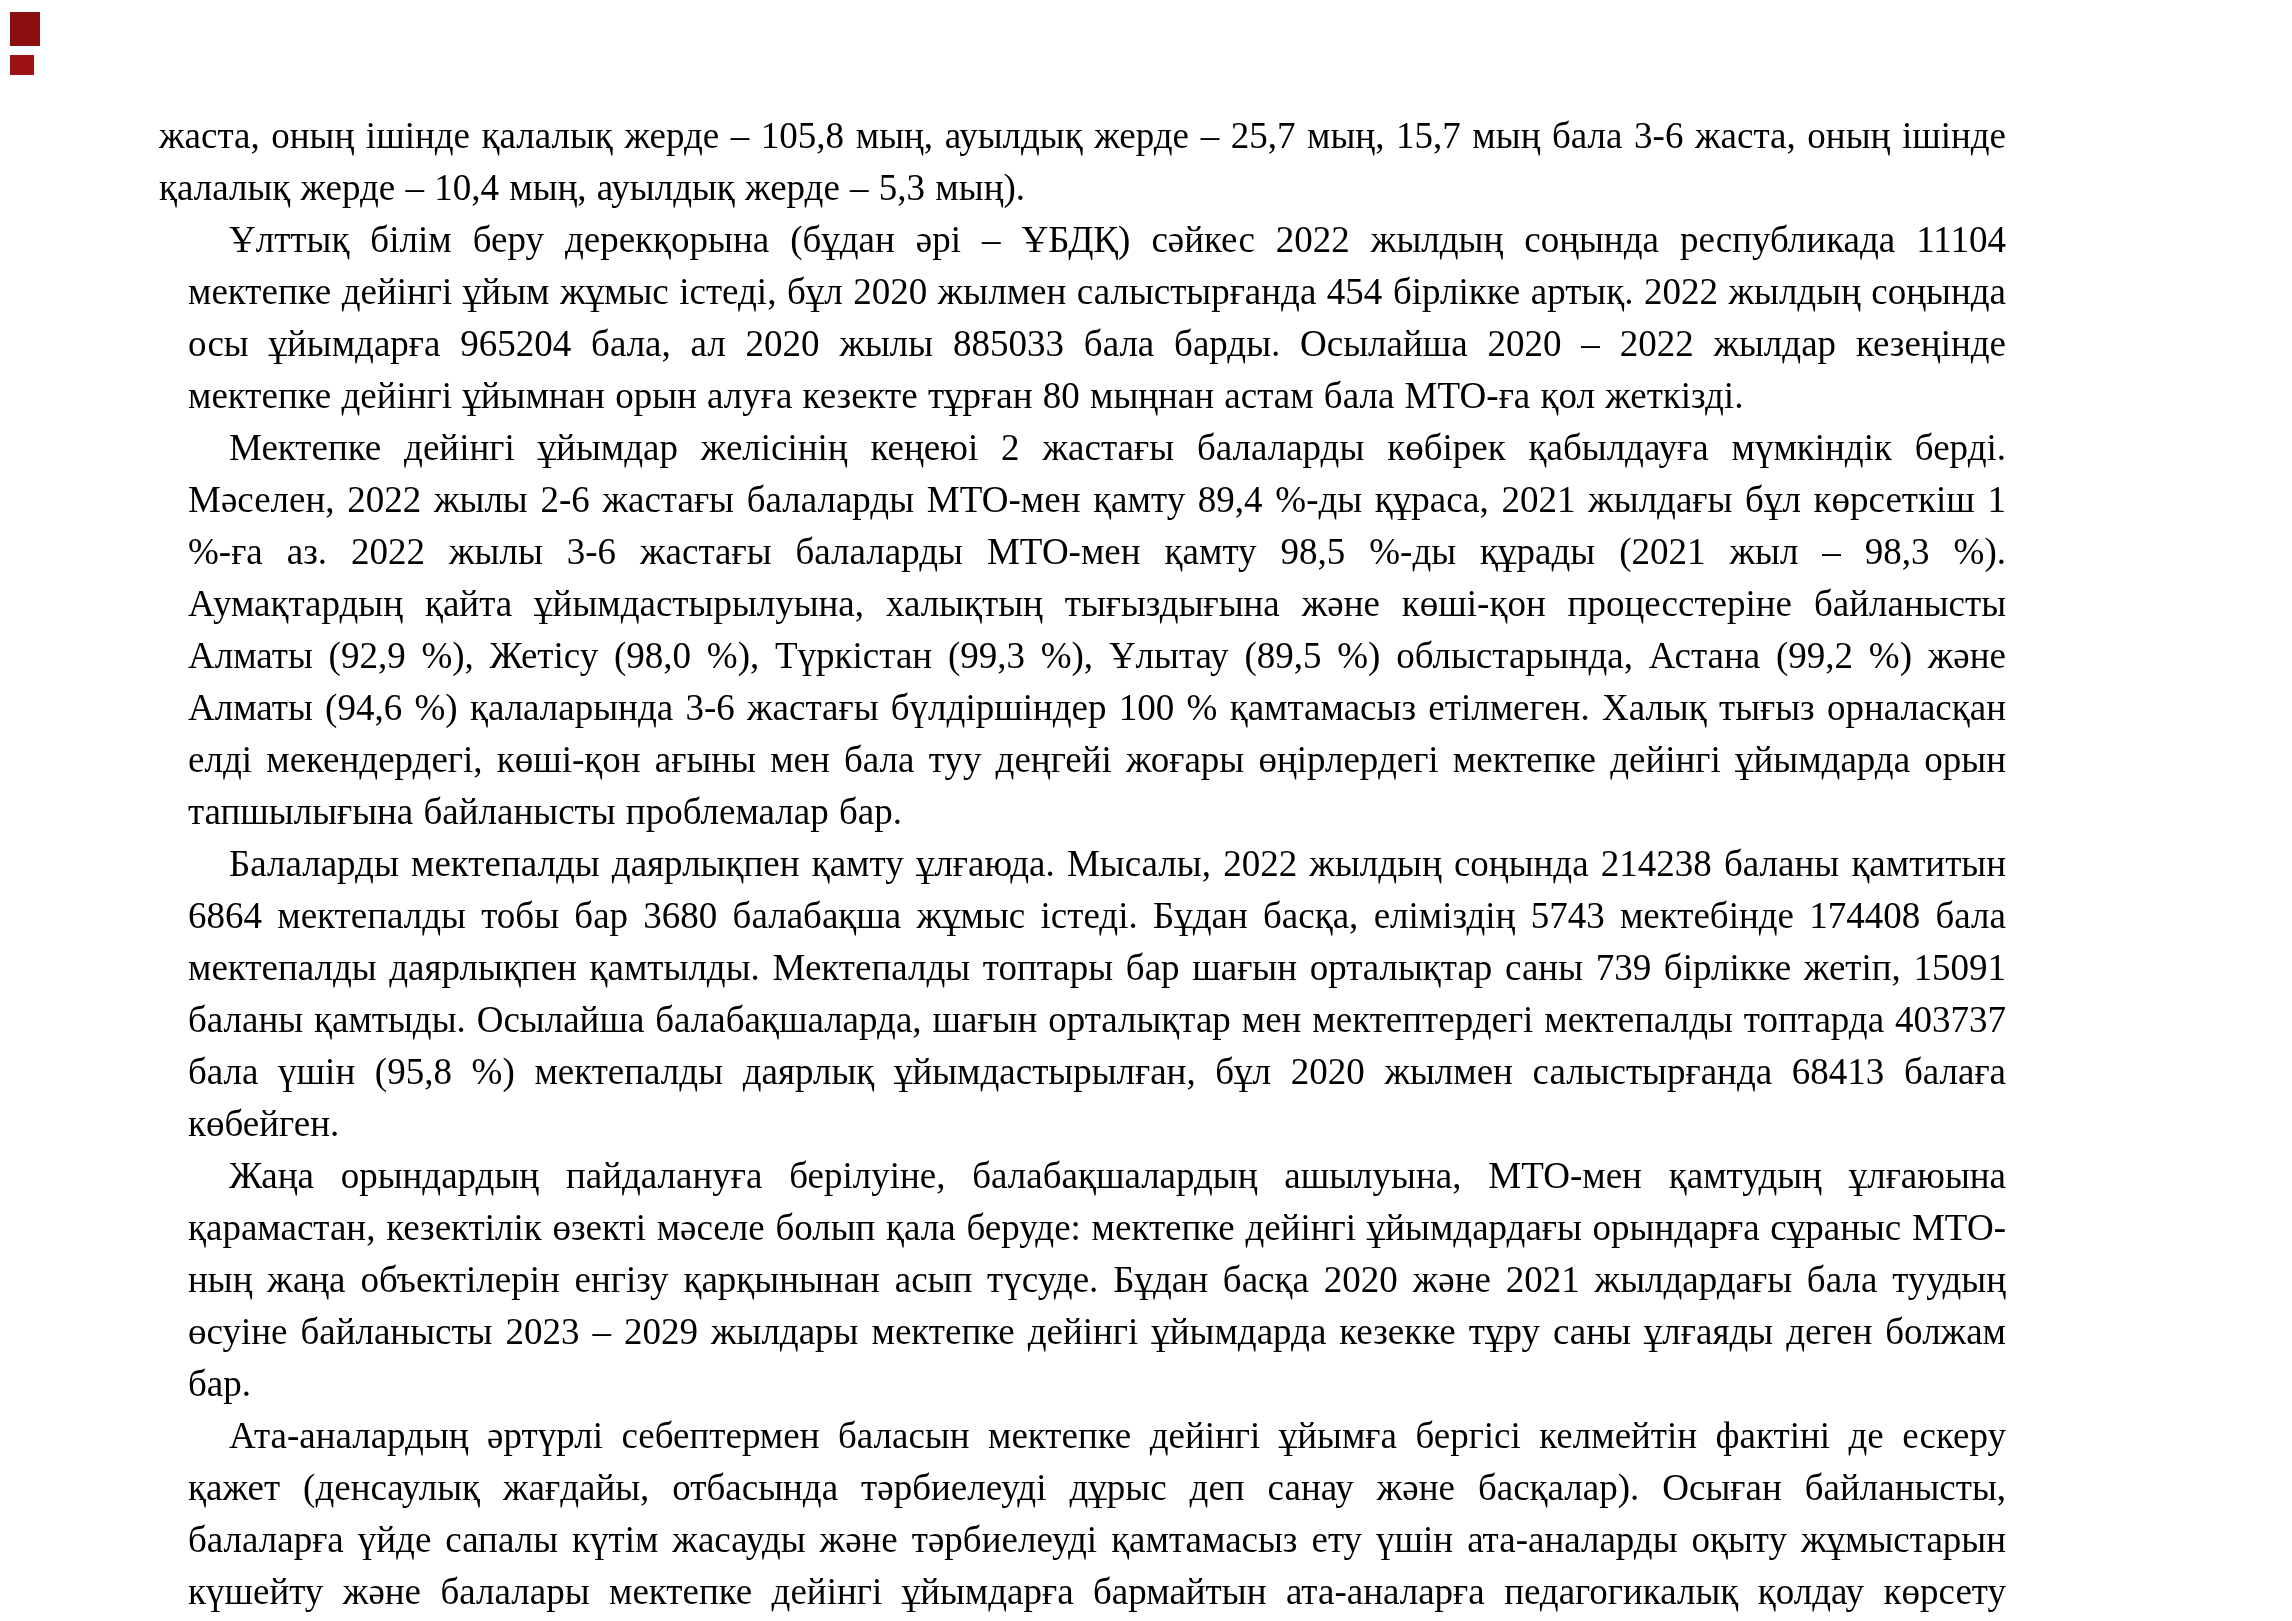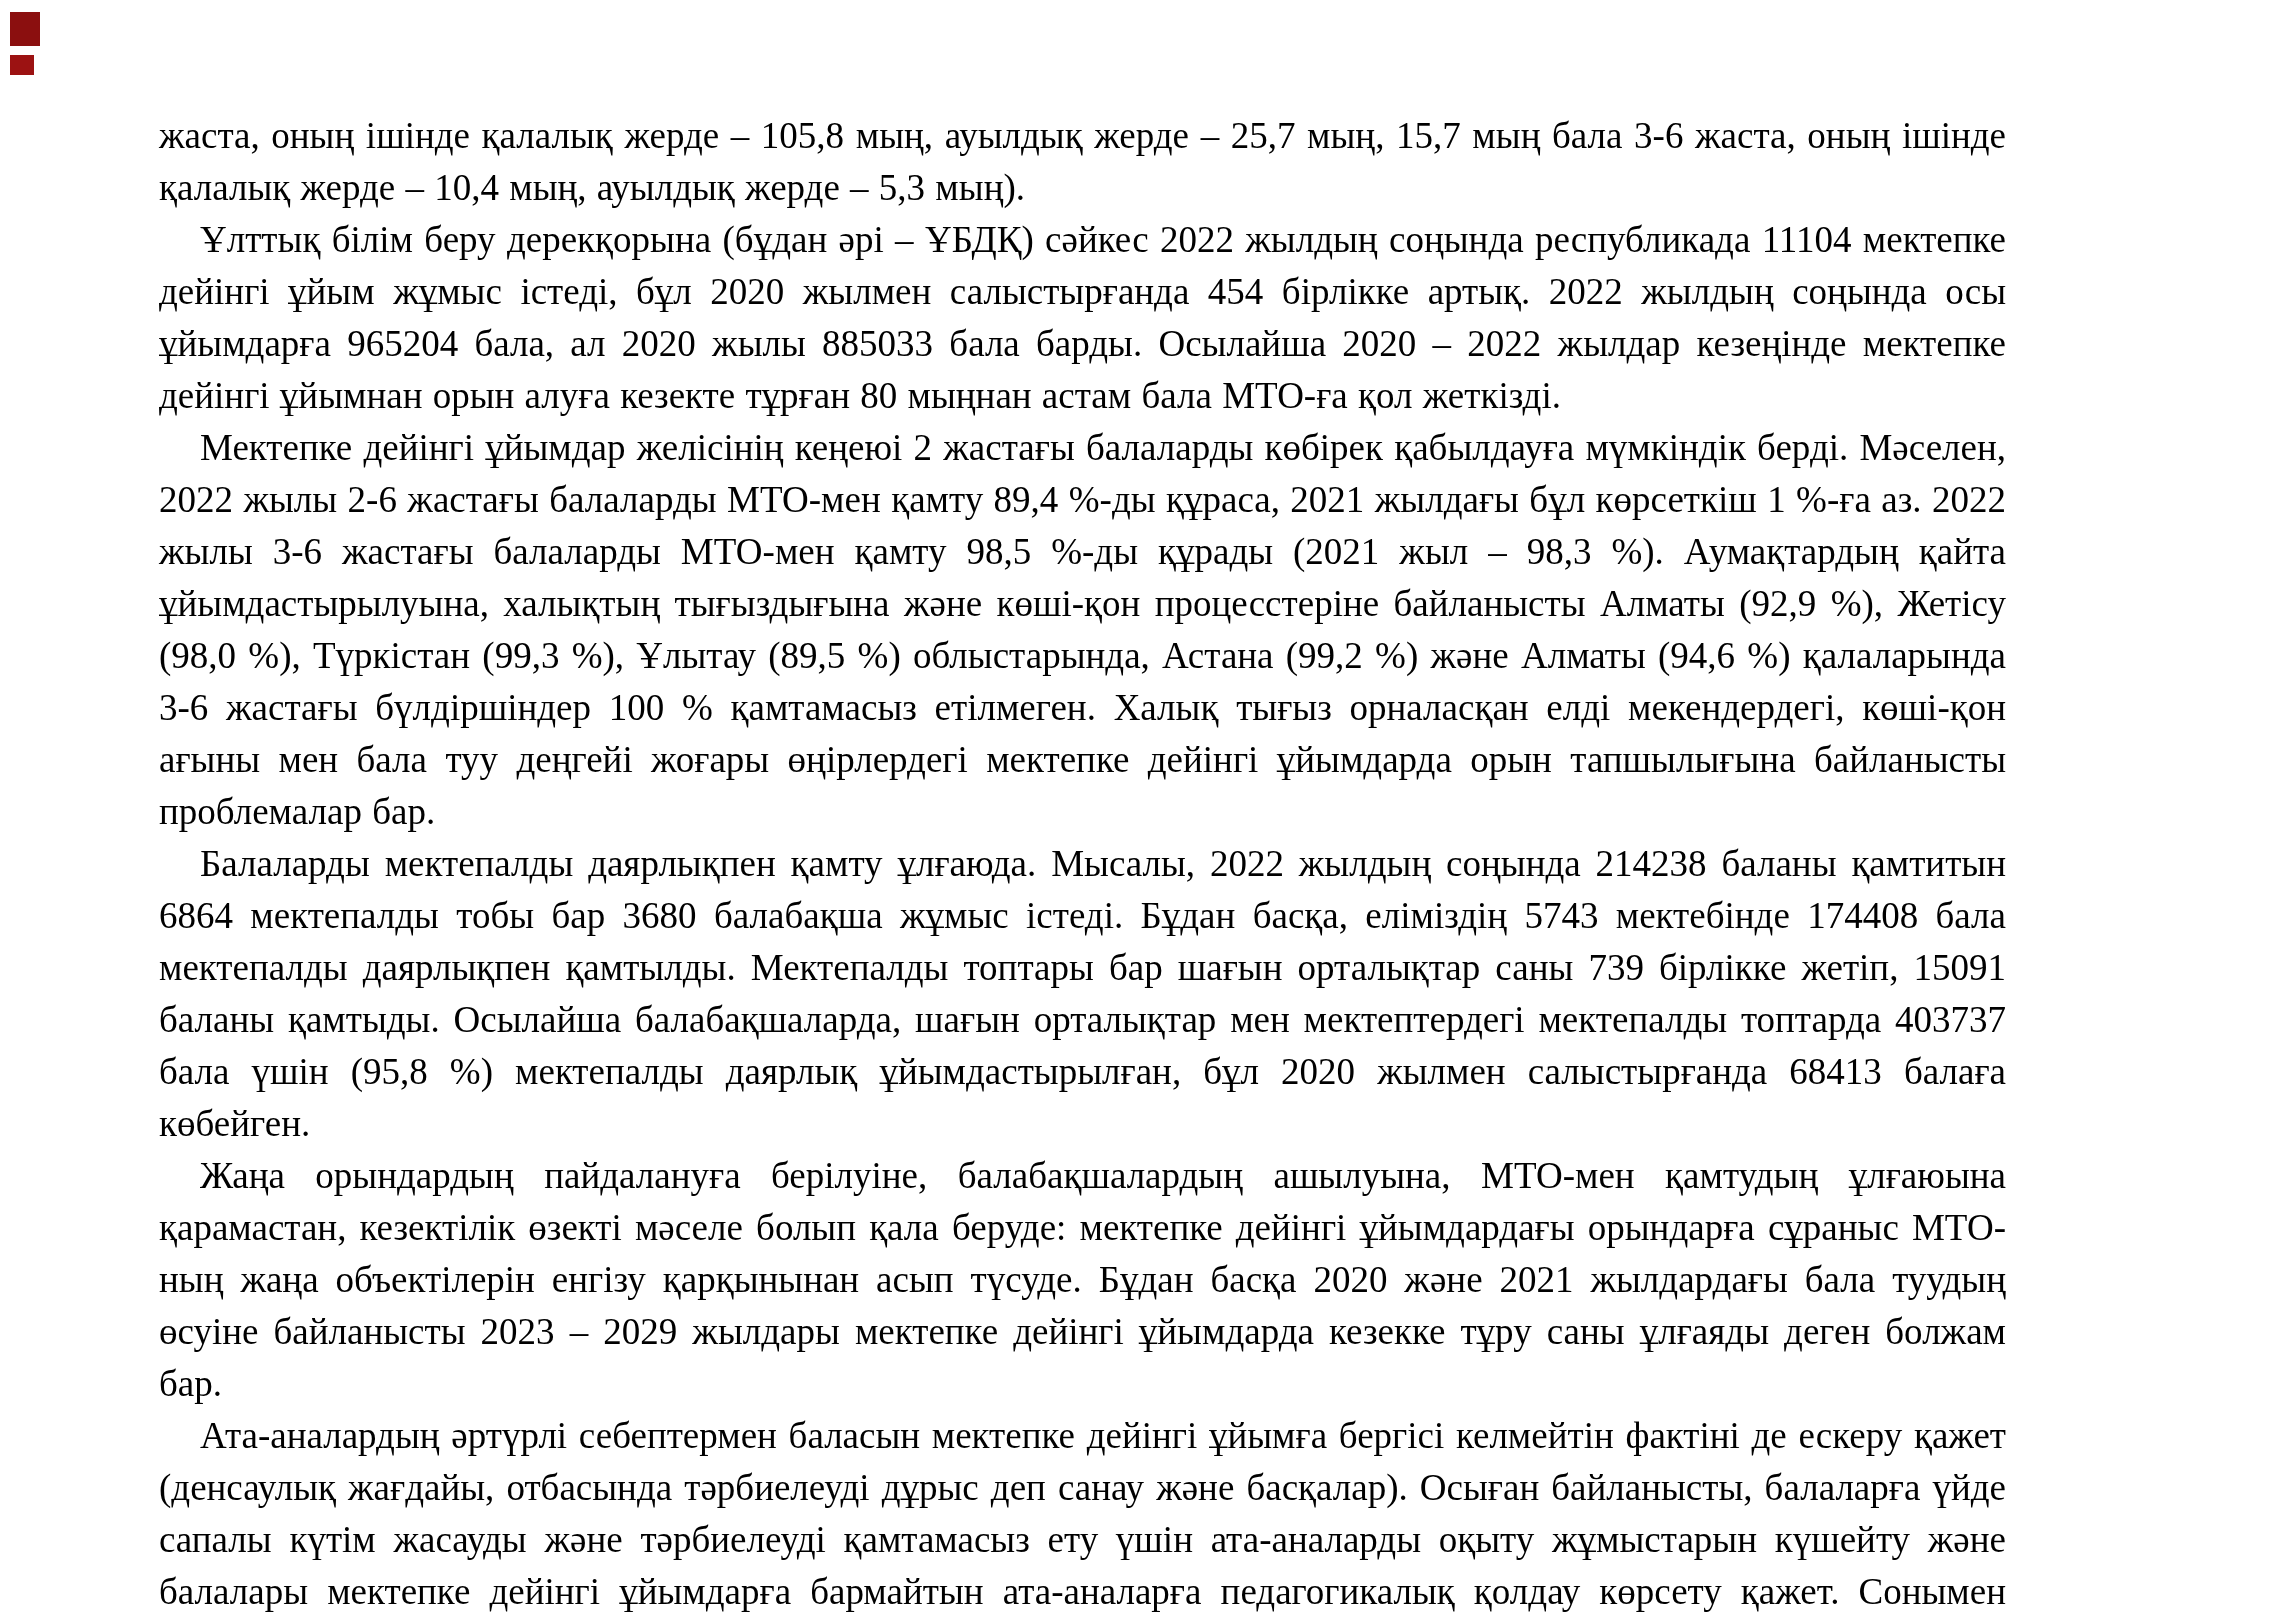--- a/index.html
+++ b/index.html
@@ -28,20 +28,21 @@
   .body-text p {
     margin: 0;
     padding: 0;
     font-size: 37px;
     line-height: 52px;
     text-align: justify;
     word-spacing: 1px;
   }
   .body-text p.indented {
     text-indent: 41px;
+    margin-left: 29px;
   }
   .corner-marks {
     position: absolute;
     left: 9.8px;
     top: 11.8px;
     width: 39px;
     height: 69px;
   }
   .corner-mark {
     position: absolute;

